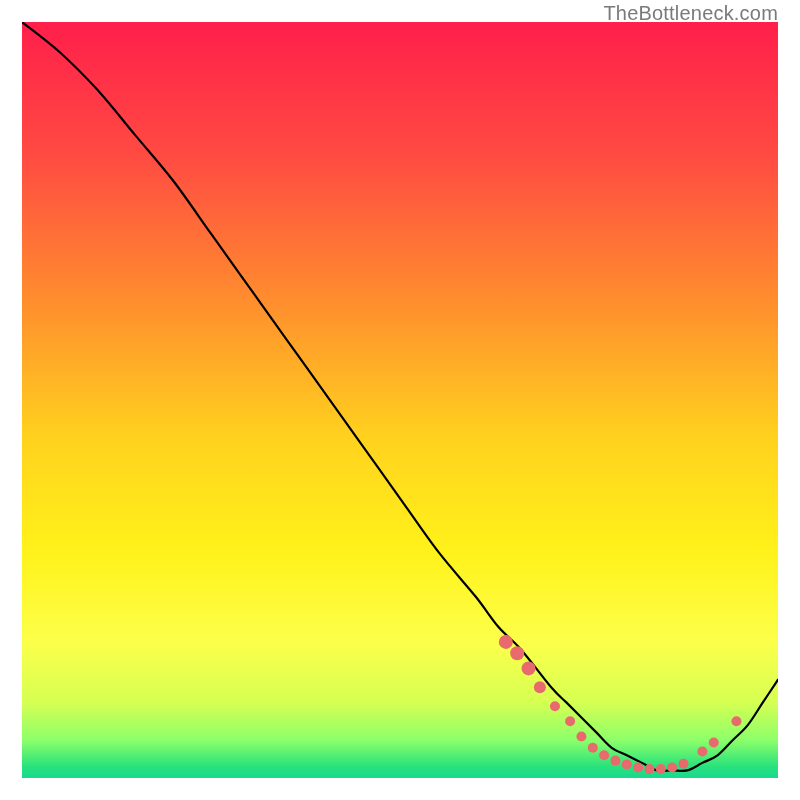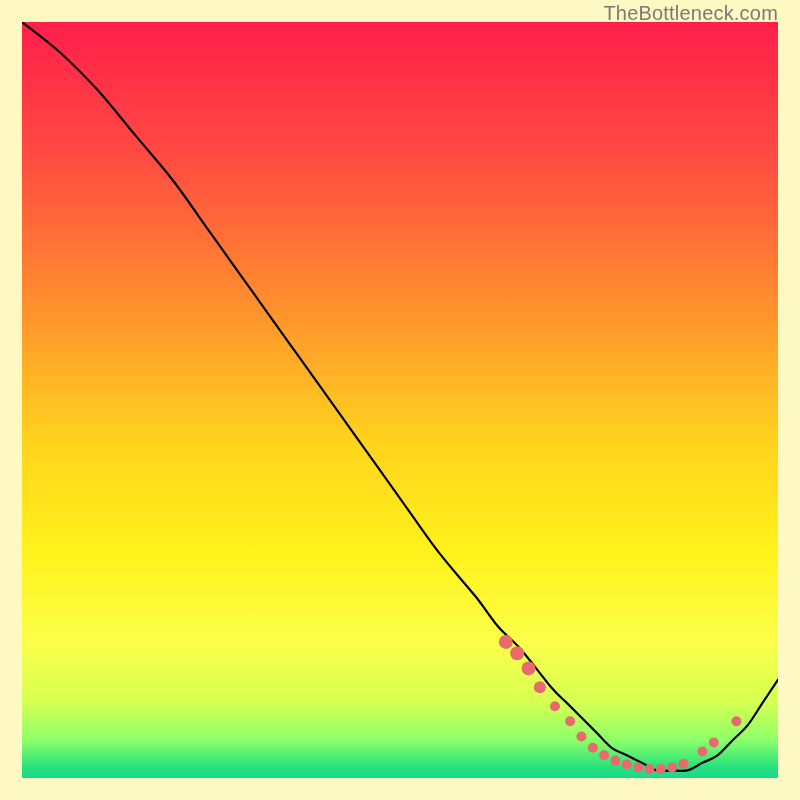--- a/index.html
+++ b/index.html
@@ -7,21 +7,21 @@
     padding: 0;
     width: 800px;
     height: 800px;
     background: #000;
     overflow: hidden;
   }
   .stage {
     position: relative;
     width: 800px;
     height: 800px;
-    background: #fef9c3;
+    background: #ffffff;
   }
   .plot {
     position: absolute;
     left: 22px;
     top: 22px;
     width: 756px;
     height: 756px;
   }
   .watermark {
     position: absolute;

